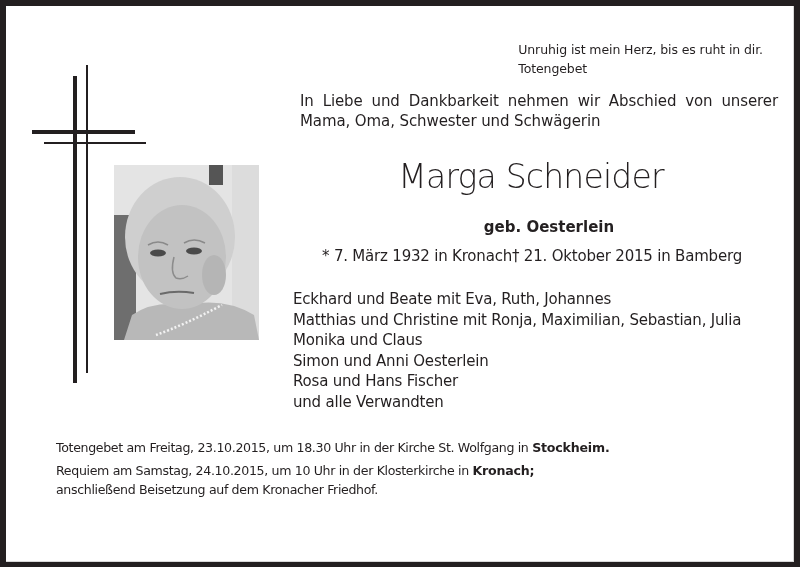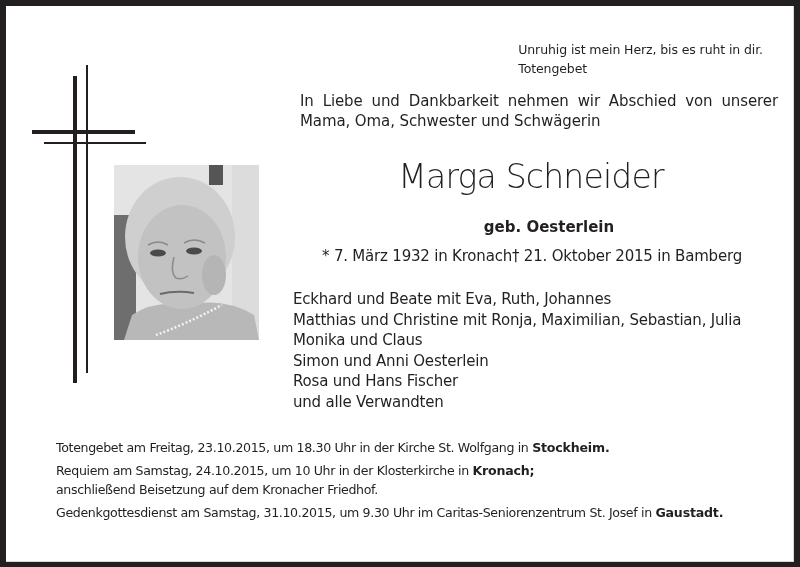--- a/index.html
+++ b/index.html
@@ -142,18 +142,15 @@
   </div>
 
   <div class="abs services">
     <div class="p">
       <span>Totengebet am Freitag, 23.10.2015, um 18.30 Uhr in der Kirche St. Wolfgang in </span><b>Stockheim.</b>
     </div>
     <div class="p">
       <span>Requiem am Samstag, 24.10.2015, um 10 Uhr in der Klosterkirche in </span><b>Kronach;</b><br>
       <span>anschließend Beisetzung auf dem Kronacher Friedhof.</span>
     </div>
-    <div class="p">
-      <span>Gedenkgottesdienst am Samstag, 31.10.2015, um 9.30 Uhr im Caritas-Seniorenzentrum St. Josef in </span><b>Gaustadt.</b>
-    </div>
   </div>
 
 </div>
 
 </body></html>

